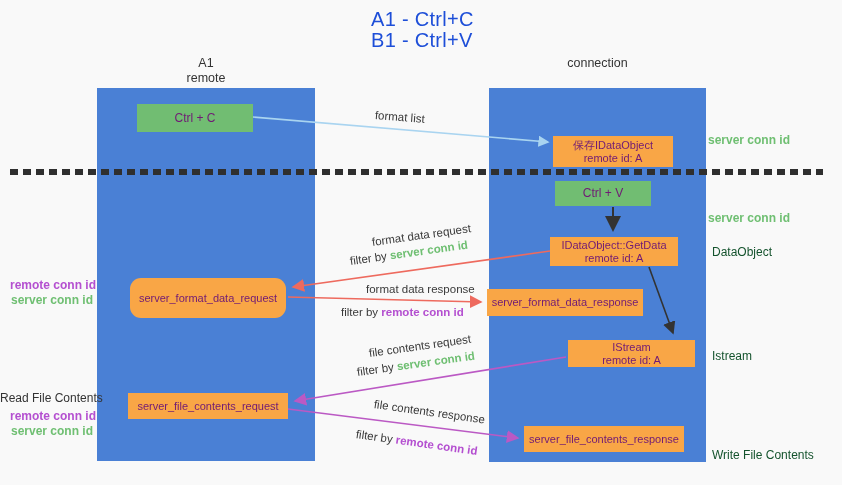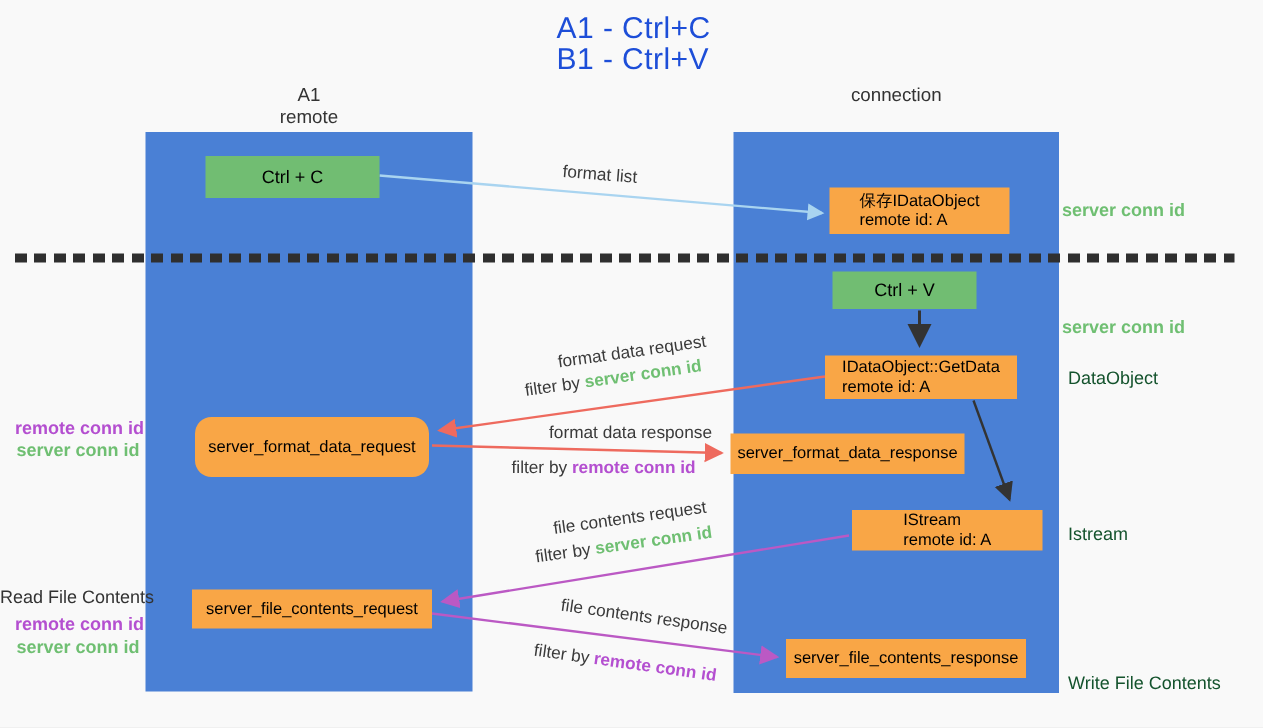--- a/index.html
+++ b/index.html
@@ -29,21 +29,21 @@
   .column { background: #4a80d5; z-index: 1; }
   .column.a { left: 97px; top: 88px; width: 218px; height: 373px; }
   .column.b { left: 489px; top: 88px; width: 217px; height: 374px; }
   .dashline {
     left: 10px; top: 169px; width: 813px; height: 6px;
     background: repeating-linear-gradient(90deg, #2f2f2f 0 8px, transparent 8px 13px);
     z-index: 4;
   }
   .node {
     display: flex; align-items: center; justify-content: center;
-    text-align: left; color: #000000; z-index: 10;
+    text-align: center; color: #701a75; z-index: 10;
     font-size: 11px; line-height: 13px;
   }
   .node.green { background: #71bd72; font-size: 12px; }
   .node.orange { background: #f9a646; }
   .lbl { font-size: 11.5px; color: #3a3a3a; white-space: nowrap; z-index: 6; }
   .lbl .green-t, .green-t { color: #6fbf72; font-weight: bold; }
   .lbl .purple-t, .purple-t { color: #b44fd0; font-weight: bold; }
   .rot-neg { transform: rotate(-8deg); transform-origin: left center; }
   .rot-pos { transform: rotate(8deg); transform-origin: left center; }
   .rot-fl { transform: rotate(4.5deg); transform-origin: left center; }
@@ -94,21 +94,21 @@
     <line x1="613" y1="207" x2="613" y2="230" stroke="#333333" stroke-width="2" marker-end="url(#m-black)"></line>
     <line x1="649" y1="267" x2="673" y2="333" stroke="#333333" stroke-width="1.6" marker-end="url(#m-black)"></line>
     <line x1="550" y1="251" x2="293" y2="287" stroke="#ee6a5e" stroke-width="1.6" marker-end="url(#m-red)"></line>
     <line x1="288" y1="297" x2="481" y2="302" stroke="#ee6a5e" stroke-width="1.6" marker-end="url(#m-red)"></line>
     <line x1="566" y1="357" x2="295" y2="401" stroke="#bb59c4" stroke-width="1.6" marker-end="url(#m-magenta)"></line>
     <line x1="288" y1="409" x2="518" y2="438" stroke="#bb59c4" stroke-width="1.6" marker-end="url(#m-magenta)"></line>
   </svg>
 
   <div class="abs node green" style="left:137px;top:104px;width:116px;height:28px;">Ctrl + C</div>
 
-  <div class="abs node orange" style="left:553px;top:125px;width:120px;height:31px;">
+  <div class="abs node orange" style="left:553px;top:136px;width:120px;height:31px;">
     <div>
       <div>保存IDataObject</div>
       <div>remote id: A</div>
     </div>
   </div>
 
   <div class="abs node green" style="left:555px;top:181px;width:96px;height:25px;">Ctrl + V</div>
 
   <div class="abs node orange" style="left:550px;top:237px;width:128px;height:29px;">
     <div>

